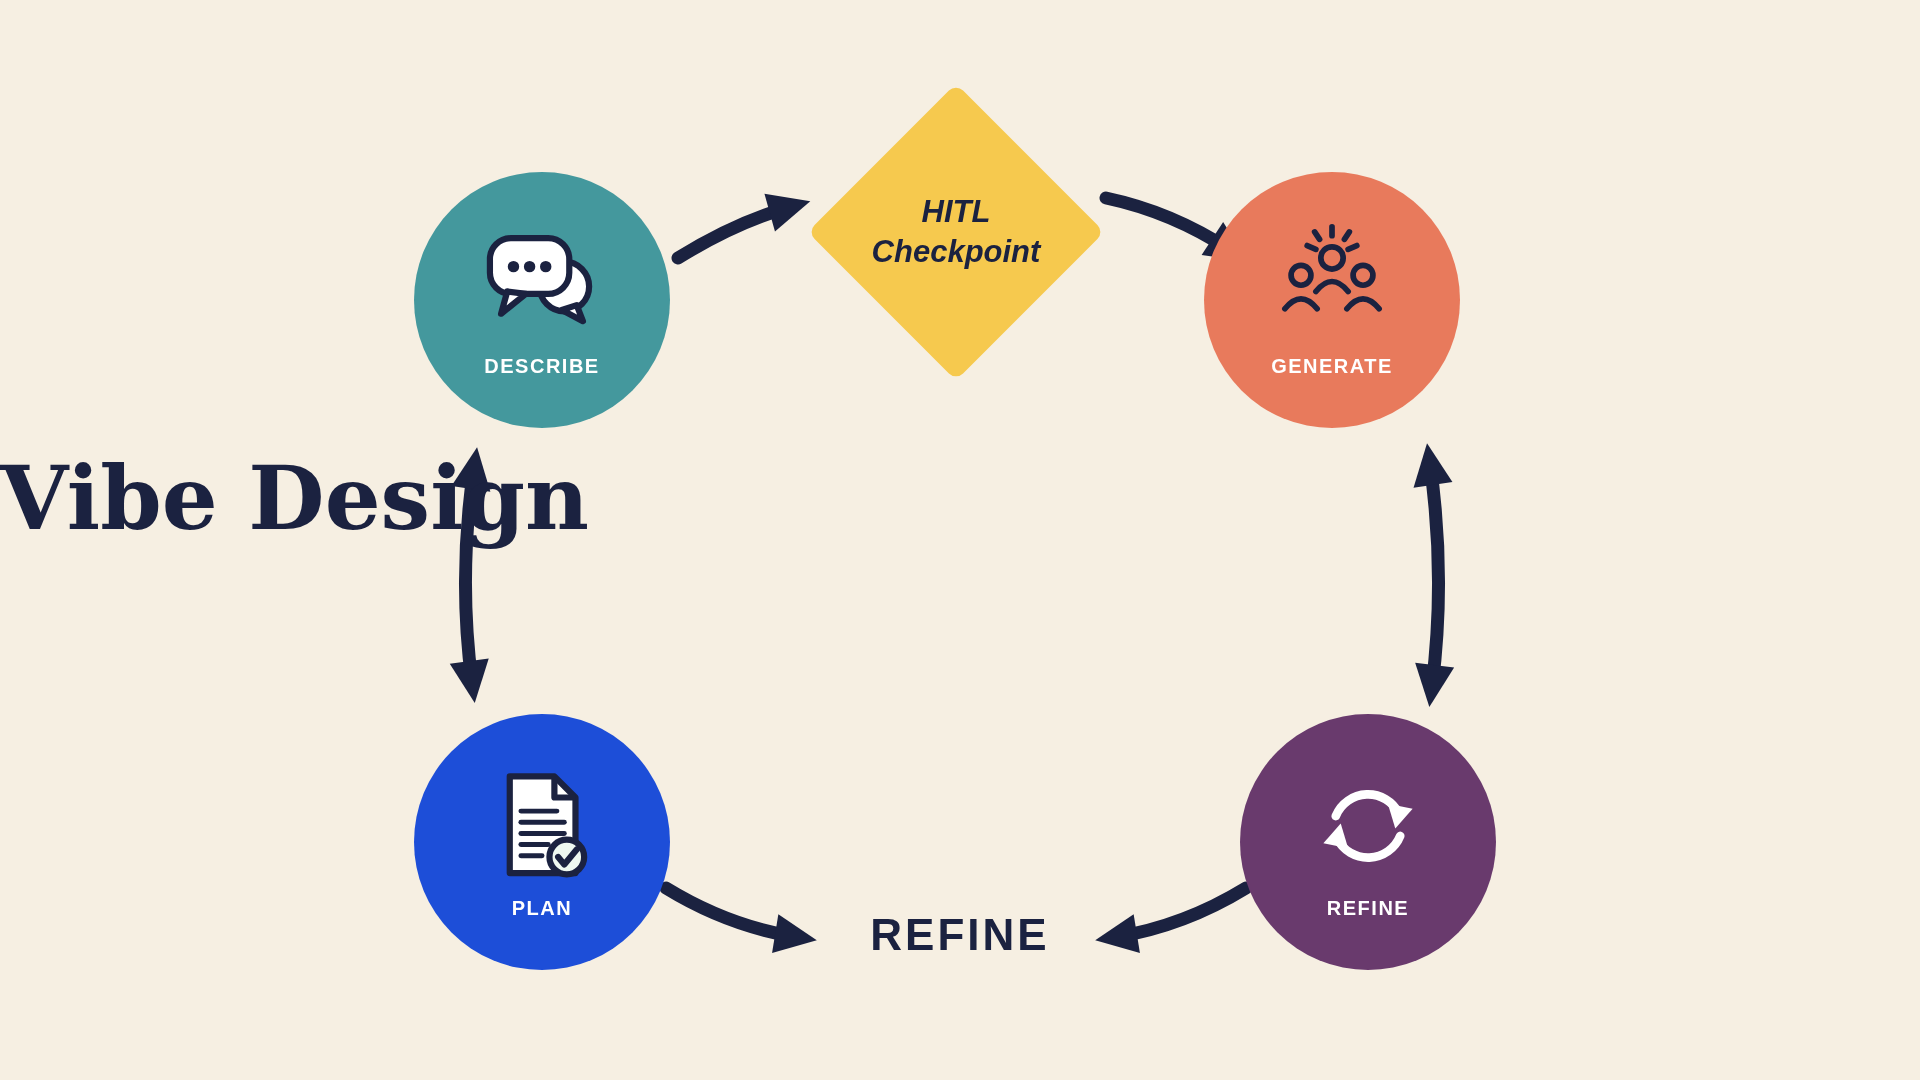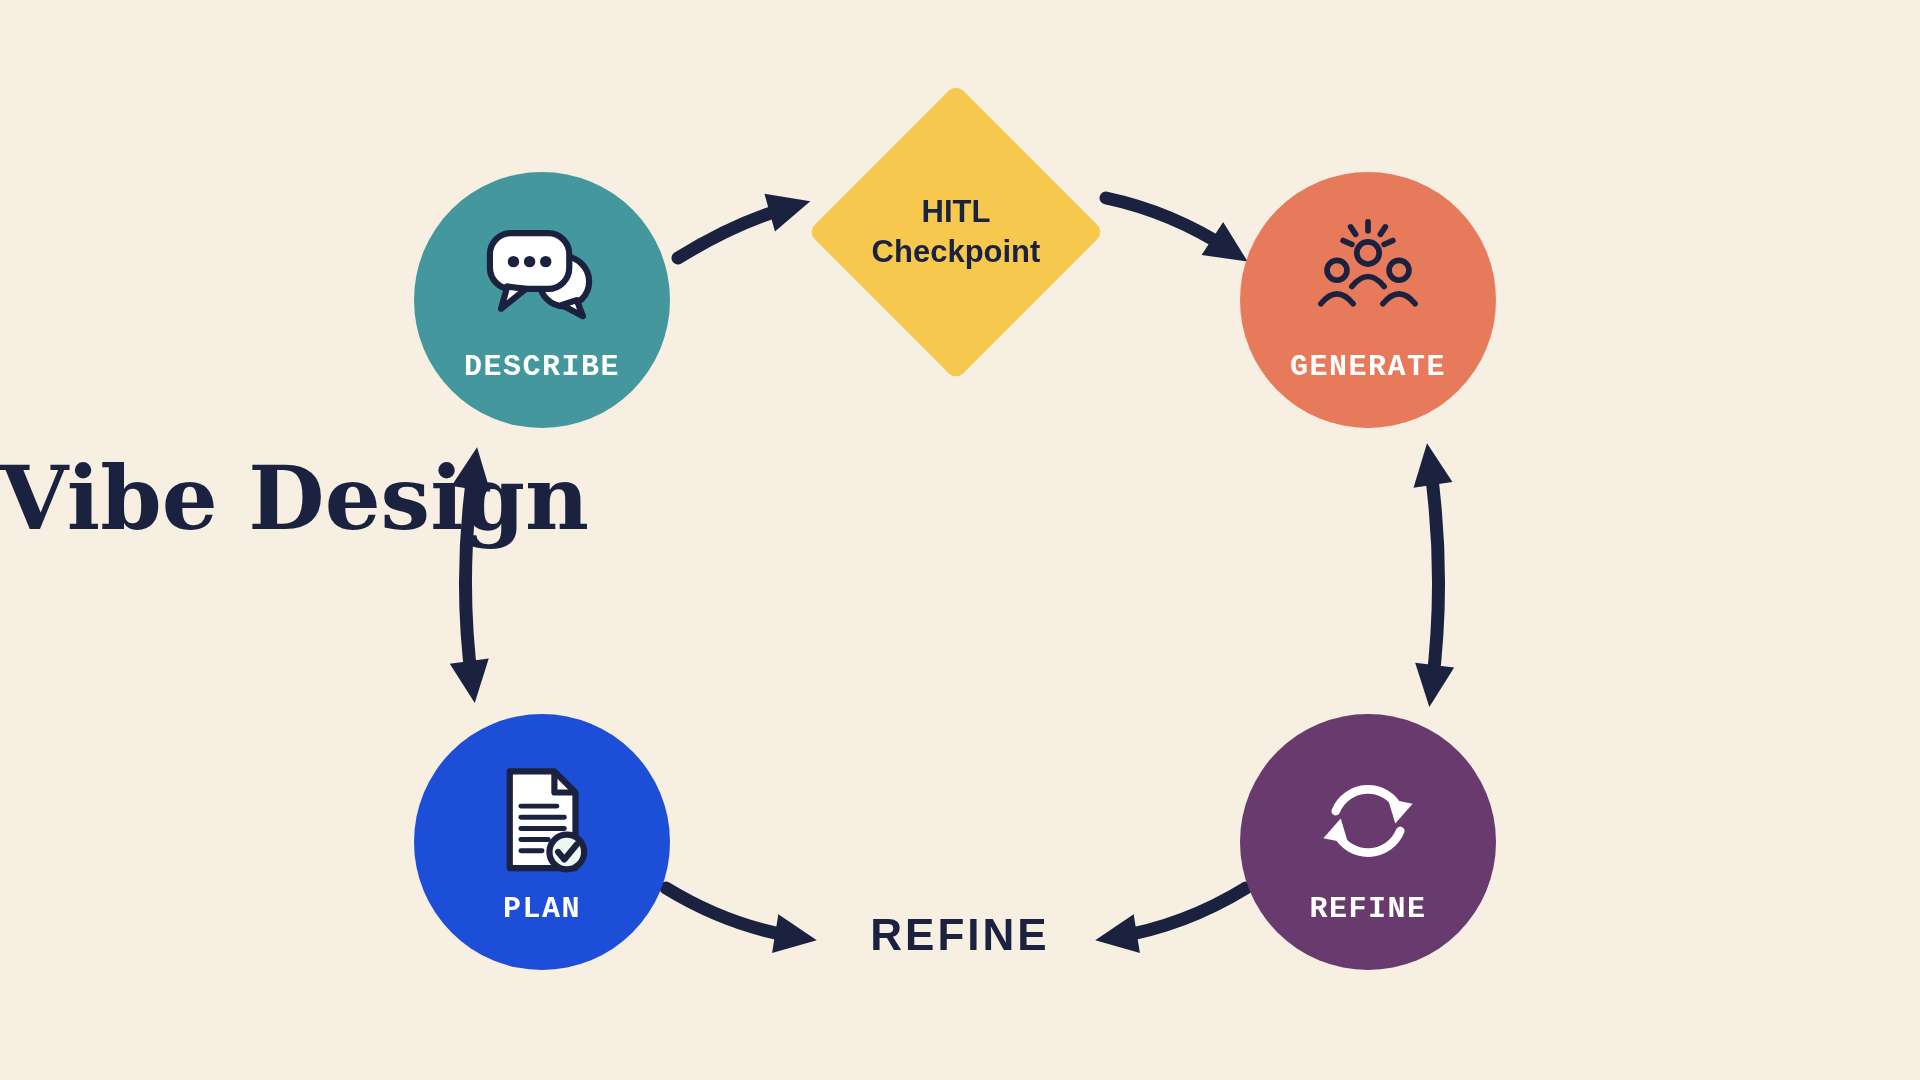--- a/index.html
+++ b/index.html
@@ -42,26 +42,25 @@
     justify-content: center;
   }
   .node-circle .icon-wrap svg {
     width: 124px;
     height: 124px;
   }
   .node-label {
     margin-top: 9px;
     color: #ffffff;
     font-weight: 700;
-    font-size: 30px;
+    font-size: 20px;
     letter-spacing: 1.5px;
-    font-family: Liberation Mono, monospace;
   }
   #node-describe { left: 414px; top: 172px; }
-  #node-generate { left: 1240px; top: 172px; }
+  #node-generate { left: 1204px; top: 172px; }
   #node-plan     { left: 414px; top: 714px; }
   #node-refine   { left: 1240px; top: 714px; }
 
   .diamond {
     position: absolute;
     left: 851px;
     top: 127px;
     width: 210px;
     height: 210px;
     transform: rotate(45deg);
@@ -73,20 +72,21 @@
     display: flex;
     flex-direction: column;
     align-items: center;
     justify-content: center;
     transform: rotate(-45deg);
     color: #1b2240;
     font-weight: 700;
     font-size: 31px;
     line-height: 1.3;
     text-align: center;
+    font-style: italic;
   }
   .title {
     position: absolute;
     left: 0;
     top: 452px;
     width: 1920px;
     text-align: left;
     color: #1b2240;
     font-family: "DejaVu Serif", "Liberation Serif", serif;
     font-weight: 700;

